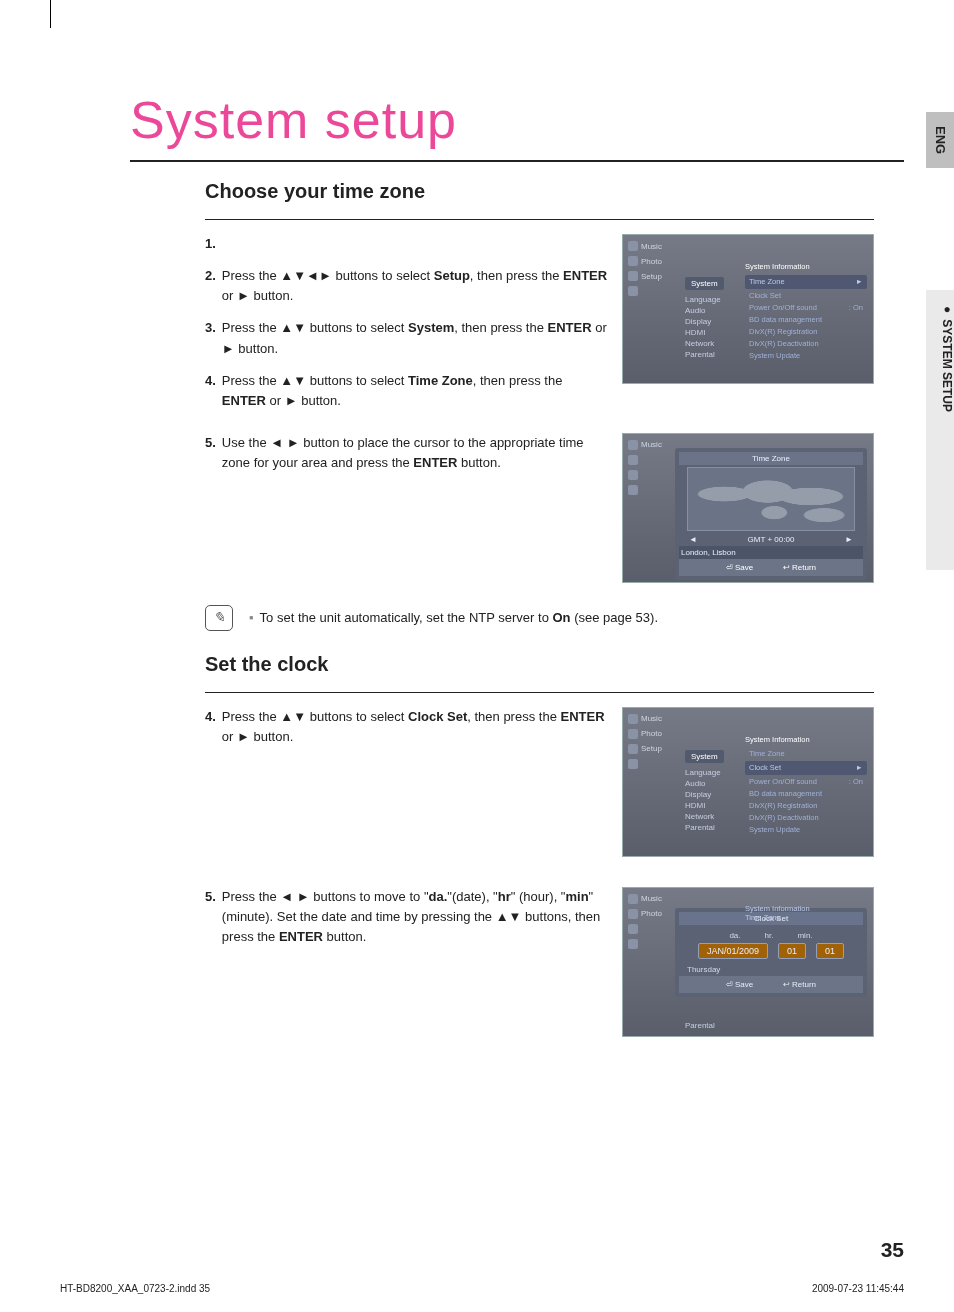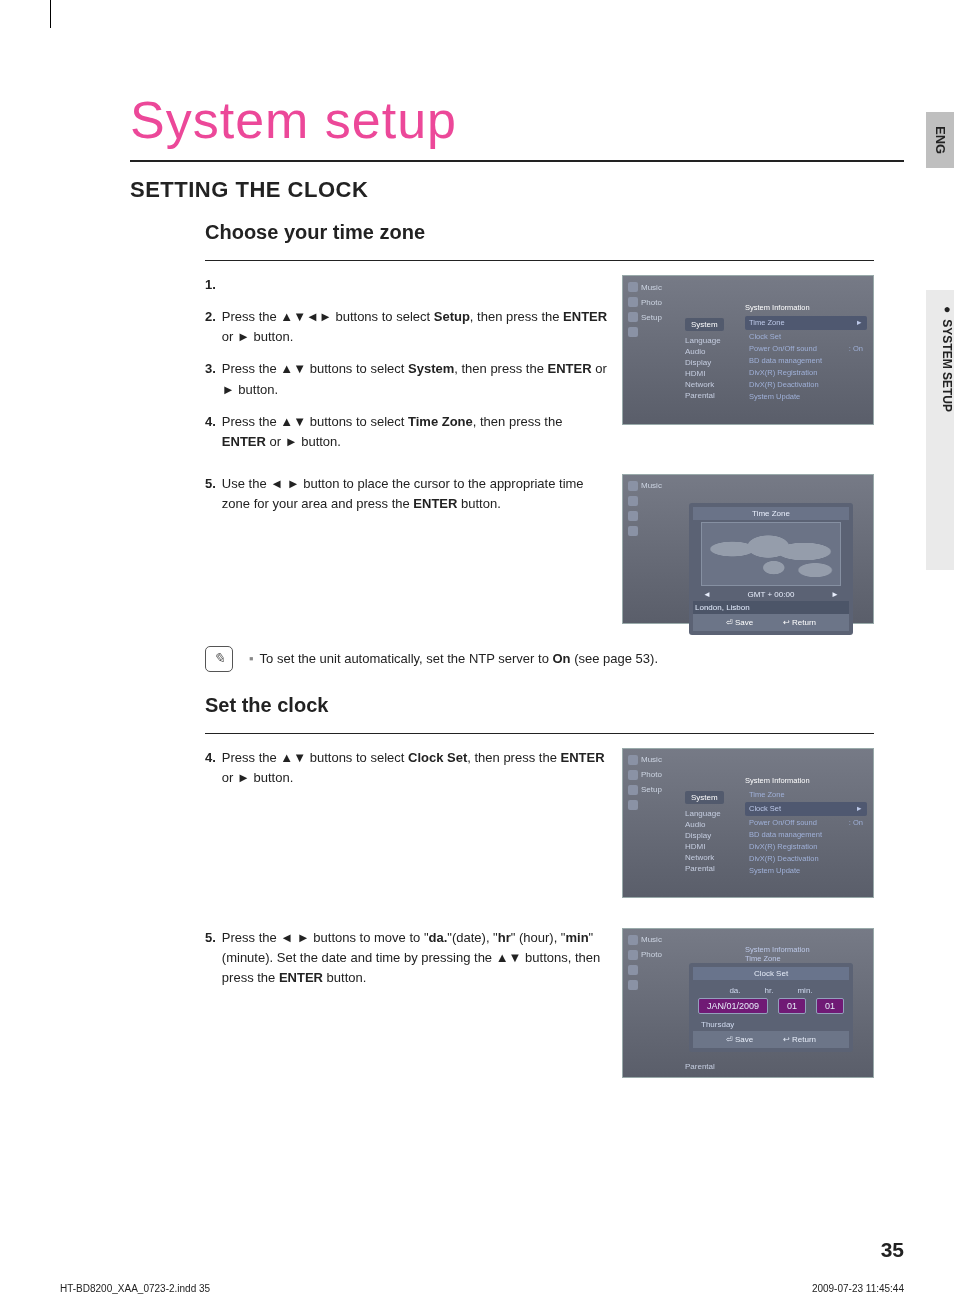--- a/index.html
+++ b/index.html
@@ -113,21 +113,21 @@
 
   
   .menushot {
     width: 252px;
     background: linear-gradient(#767a86, #5a5e6a);
     border: 1px solid #9aa;
     color: #e6ebf5;
     font-size: 8px;
     position: relative;
     box-sizing: border-box;
-    padding: 20px;
+    padding: 6px;
     flex-shrink: 0;
   }
   .menushot .left-icons {
     position: absolute;
     left: 5px;
     top: 6px;
     width: 50px;
   }
   .menushot .left-icons .mi {
     display: flex;
@@ -264,21 +264,21 @@
     color: #cfd9ee;
     margin-top: 6px;
   }
   .clockset-panel .vals {
     display: flex;
     gap: 10px;
     justify-content: center;
     margin-top: 3px;
   }
   .clockset-panel .vals span {
-    background: #701a75;
+    background: #a16207;
     padding: 2px 8px;
     font-size: 9px;
     border: 1px solid #93a0bb;
     border-radius: 2px;
   }
   .clockset-panel .day {
     text-align: left;
     font-size: 8px;
     padding: 6px 8px 2px;
     color: #cfd9ee;
@@ -349,21 +349,20 @@
 
 <div class="page">
 
   <div class="crop-marks"></div>
 
   <div class="side-tab-lang">ENG</div>
   <div class="side-tab-section"><span class="dot">●  SYSTEM SETUP</span></div>
 
   <h1 class="title">System setup</h1>
   <div class="hr"></div>
-  <h2 class="section">SETTING THE CLOCK</h2>
 
   <div class="content-block">
     <h3 class="sub">Choose your time zone</h3>
 
     <div class="row">
       <div class="steps">
         <div class="step">
             <span class="step-num">1.</span>
           </div>
         <div class="step">

